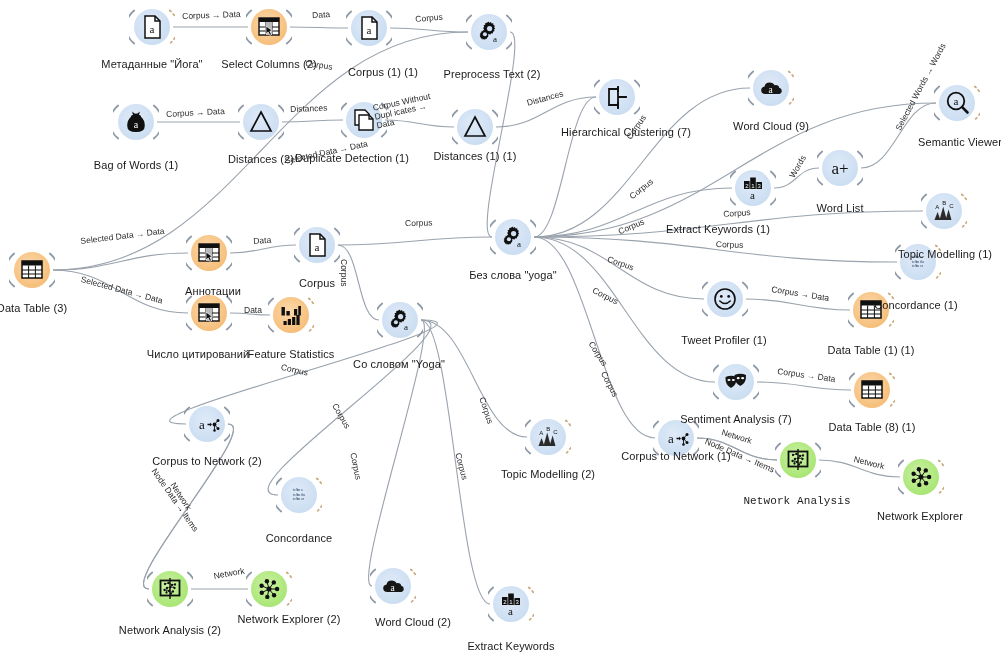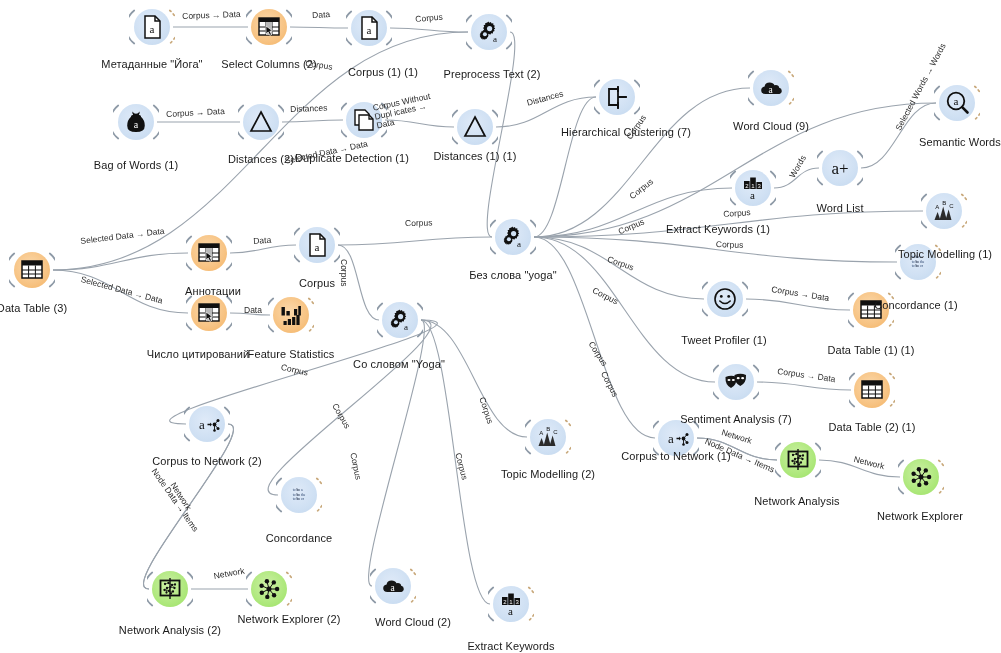--- a/index.html
+++ b/index.html
@@ -615,39 +615,39 @@
       <div class="label" style="left: 152px; top: 58px;">Метаданные "Йога"</div>
       <div class="label" style="left: 269px; top: 58px;">Select Columns (2)</div>
       <div class="label" style="left: 383px; top: 66px;">Corpus (1) (1)</div>
       <div class="label" style="left: 492px; top: 68px;">Preprocess Text (2)</div>
       <div class="label" style="left: 136px; top: 159px;">Bag of Words (1)</div>
       <div class="label" style="left: 261px; top: 153px;">Distances (2)</div>
       <div class="label" style="left: 352px; top: 152px;">Duplicate Detection (1)</div>
       <div class="label" style="left: 475px; top: 150px;">Distances (1) (1)</div>
       <div class="label" style="left: 626px; top: 126px;">Hierarchical Clustering (7)</div>
       <div class="label" style="left: 771px; top: 120px;">Word Cloud (9)</div>
-      <div class="label" style="left: 960px; top: 136px;">Semantic Words</div>
+      <div class="label" style="left: 960px; top: 136px;">Semantic Viewer</div>
       <div class="label" style="left: 718px; top: 223px;">Extract Keywords (1)</div>
       <div class="label" style="left: 840px; top: 202px;">Word List</div>
       <div class="label" style="left: 945px; top: 248px;">Topic Modelling (1)</div>
       <div class="label" style="left: 916px; top: 299px;">Concordance (1)</div>
       <div class="label" style="left: 32px; top: 302px;">Data Table (3)</div>
       <div class="label" style="left: 213px; top: 285px;">Аннотации</div>
       <div class="label" style="left: 317px; top: 277px;">Corpus</div>
       <div class="label" style="left: 513px; top: 269px;">Без слова "yoga"</div>
       <div class="label" style="left: 198px; top: 348px;">Число цитирований</div>
       <div class="label" style="left: 291px; top: 348px;">Feature Statistics</div>
       <div class="label" style="left: 724px; top: 334px;">Tweet Profiler (1)</div>
       <div class="label" style="left: 871px; top: 344px;">Data Table (1) (1)</div>
       <div class="label" style="left: 736px; top: 413px;">Sentiment Analysis (7)</div>
-      <div class="label" style="left: 872px; top: 421px;">Data Table (2) (1)</div>
+      <div class="label" style="left: 872px; top: 421px;">Data Table (8) (1)</div>
       <div class="label" style="left: 399px; top: 358px;">Со словом "Yoga"</div>
       <div class="label" style="left: 548px; top: 468px;">Topic Modelling (2)</div>
       <div class="label" style="left: 676px; top: 450px; text-align: center;">Corpus to Network (1)</div>
-      <div class="label" style="left: 797px; top: 495px;">Network Analysis</div>
+      <div class="label" style="left: 797px; top: 495px; font-family: Liberation Mono, monospace;">Network Analysis</div>
       <div class="label" style="left: 920px; top: 510px;">Network Explorer</div>
       <div class="label" style="left: 207px; top: 455px;">Corpus to Network (2)</div>
       <div class="label" style="left: 299px; top: 532px;">Concordance</div>
       <div class="label" style="left: 170px; top: 624px;">Network Analysis (2)</div>
       <div class="label" style="left: 269px; top: 613px; padding-left: 40px;">Network Explorer (2)</div>
       <div class="label" style="left: 413px; top: 616px;">Word Cloud (2)</div>
       <div class="label" style="left: 511px; top: 640px;">Extract Keywords</div>
     </div>
   <div id="edgelabels">
       <div class="ewlab" style="left: 182px; top: 12px; transform: rotate(-2deg);">Corpus → Data</div>

